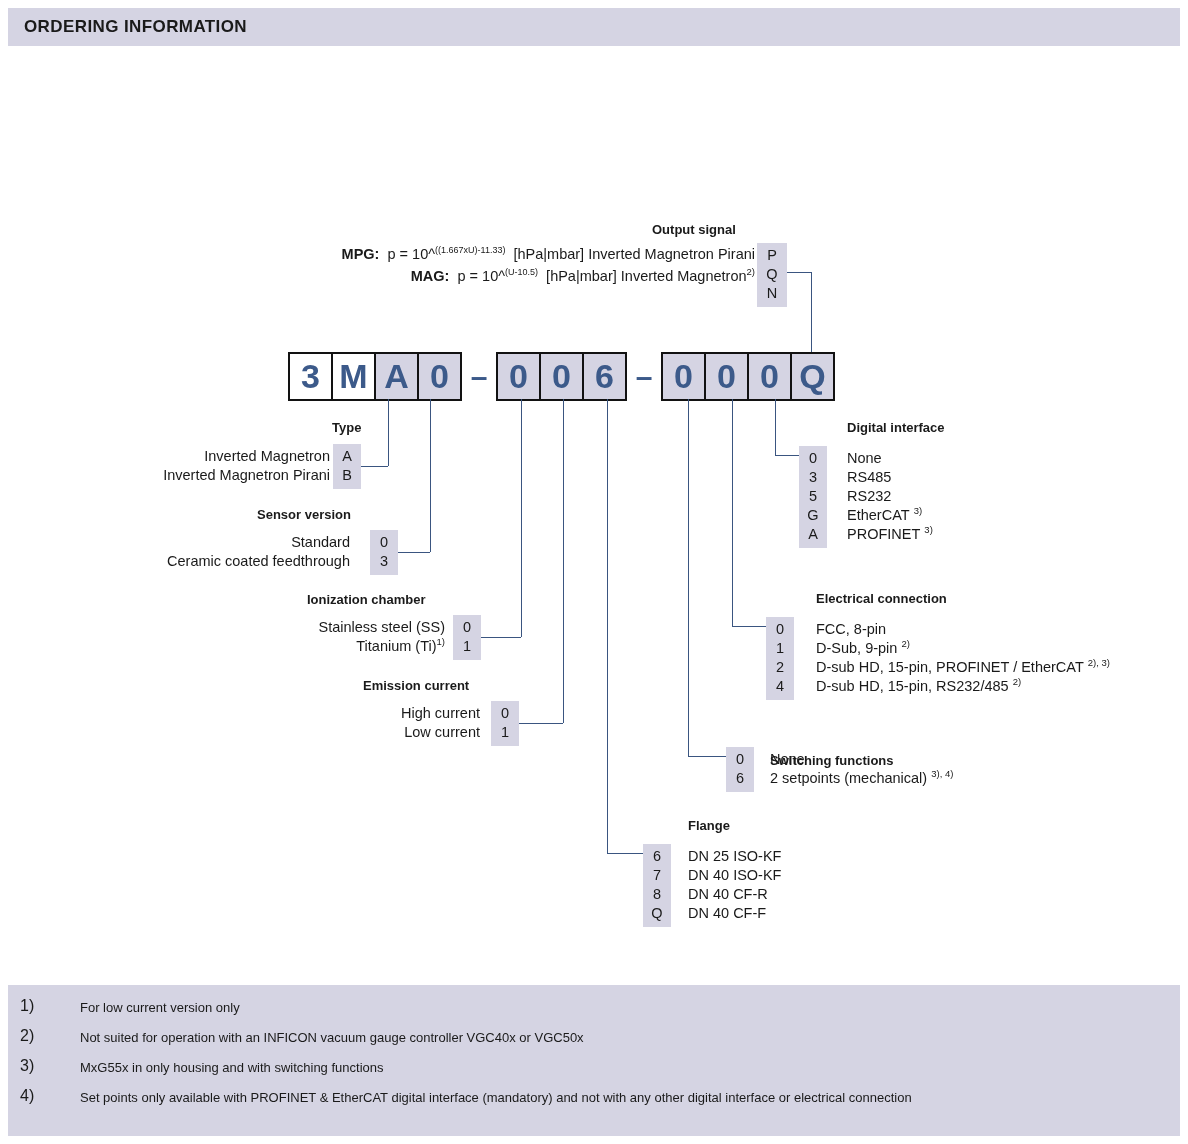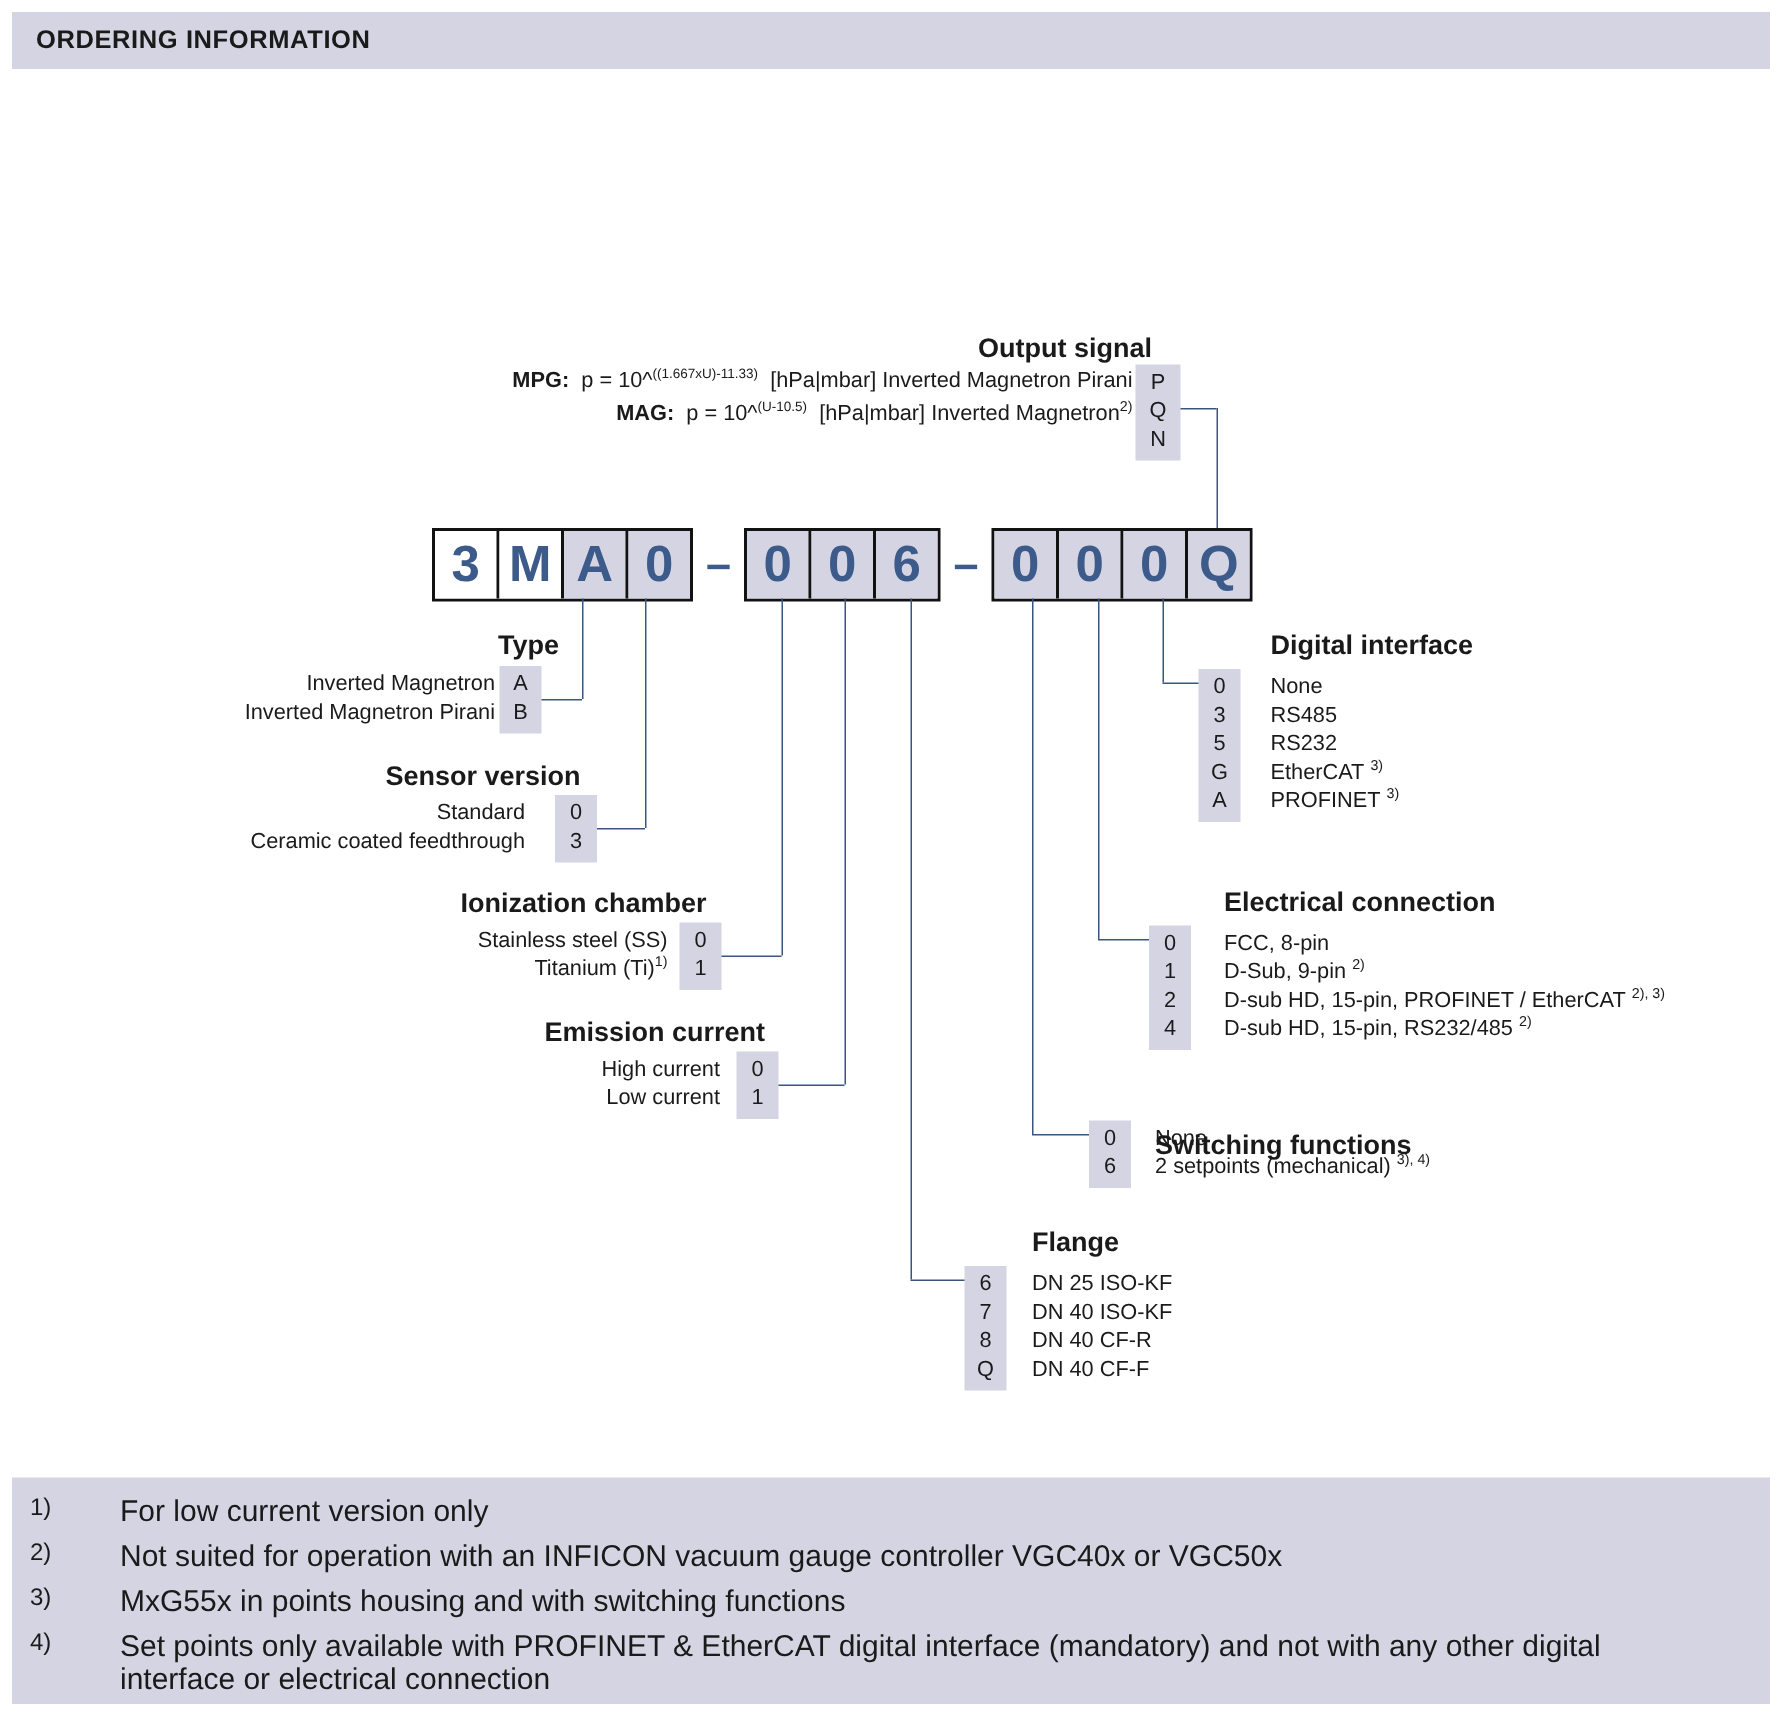--- a/index.html
+++ b/index.html
@@ -12,21 +12,21 @@
   .header-bar{
     position:absolute;left:8px;top:8px;width:1172px;height:38px;
     background:#d5d4e3;display:flex;align-items:center;
   }
   .header-title{
     font-size:17px;font-weight:600;letter-spacing:.4px;color:#1a1a1a;
     padding-left:16px;
   }
   
   .abs{position:absolute;}
-  .lbl-bold{font-size:18px;font-weight:700;color:#1a1a1a;white-space:nowrap;}
+  .lbl-bold{font-size:13px;font-weight:700;color:#1a1a1a;white-space:nowrap;}
   sup{font-size:9.5px;vertical-align:super;line-height:0;}
 
   
   .codecol{
     position:absolute;background:#d5d4e3;display:flex;flex-direction:column;
     align-items:center;justify-content:flex-start;
   }
   .codecol .code{
     font-size:14.5px;color:#1a1a1a;line-height:19px;height:19px;
     display:flex;align-items:center;justify-content:center;width:100%;
@@ -60,21 +60,21 @@
   .formula{position:absolute;text-align:right;}
   .formula .frow{font-size:14.5px;line-height:22px;height:22px;white-space:nowrap;color:#1a1a1a;}
   .formula .frow b{font-weight:700;}
   .fsup{font-size:9px;vertical-align:super;line-height:0;}
 
   
   .footnotes{
     position:absolute;left:8px;top:985px;width:1172px;height:151px;
     background:#d5d4e3;
   }
-  .fn-row{position:absolute;font-size:20px;color:#1a1a1a;line-height:22px;}
+  .fn-row{position:absolute;font-size:13px;color:#1a1a1a;line-height:22px;}
   .fn-num{position:absolute;font-size:16px;color:#1a1a1a;}
 </style>
 </head>
 <body>
 
 <div class="header-bar">
   <div class="header-title">ORDERING INFORMATION</div>
 </div>
 
 <div class="abs lbl-bold" style="left:652px;top:222px;">Output signal</div>
@@ -234,17 +234,17 @@
 <div class="ln-v abs" style="left:688px;top:399px;height:357px;"></div>
 
 <div class="footnotes">
   <div class="fn-num" style="left:12px;top:12px;">1)</div>
   <div class="fn-row" style="left:72px;top:12px;width:1080px;">For low current version only</div>
 
   <div class="fn-num" style="left:12px;top:42px;">2)</div>
   <div class="fn-row" style="left:72px;top:42px;width:1080px;">Not suited for operation with an INFICON vacuum gauge controller VGC40x or VGC50x</div>
 
   <div class="fn-num" style="left:12px;top:72px;">3)</div>
-  <div class="fn-row" style="left:72px;top:72px;width:1080px;">MxG55x in points housing and with switching functions</div>
+  <div class="fn-row" style="left:72px;top:72px;width:1080px;">MxG55x in only housing and with switching functions</div>
 
   <div class="fn-num" style="left:12px;top:102px;">4)</div>
   <div class="fn-row" style="left:72px;top:102px;width:1065px;">Set points only available with PROFINET &amp; EtherCAT digital interface (mandatory) and not with any other digital interface or electrical connection</div>
 </div>
 
 </body></html>

